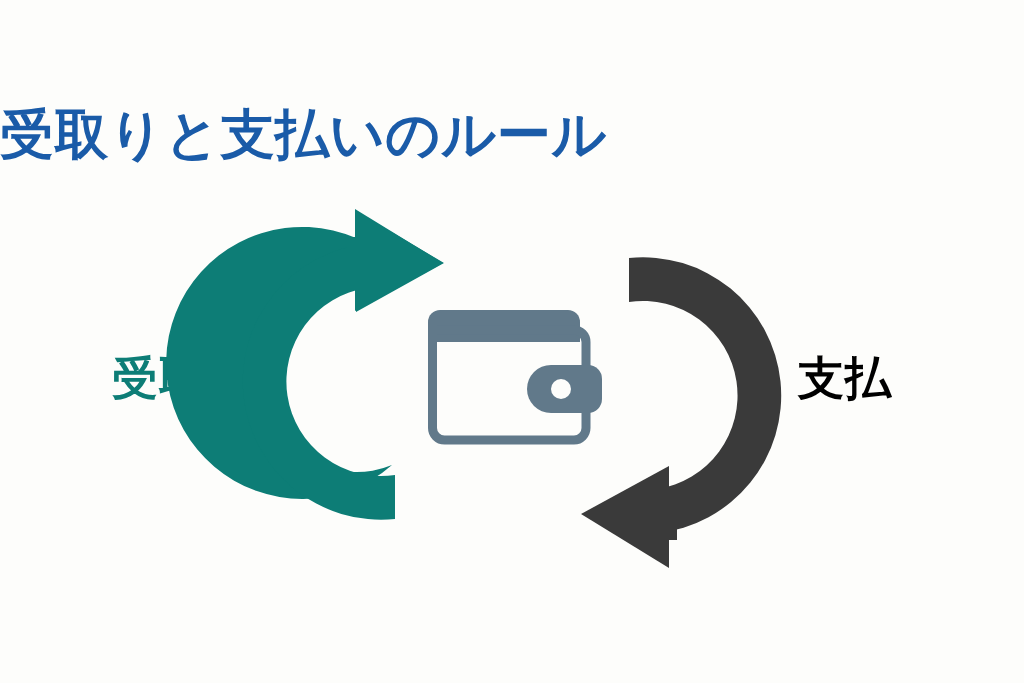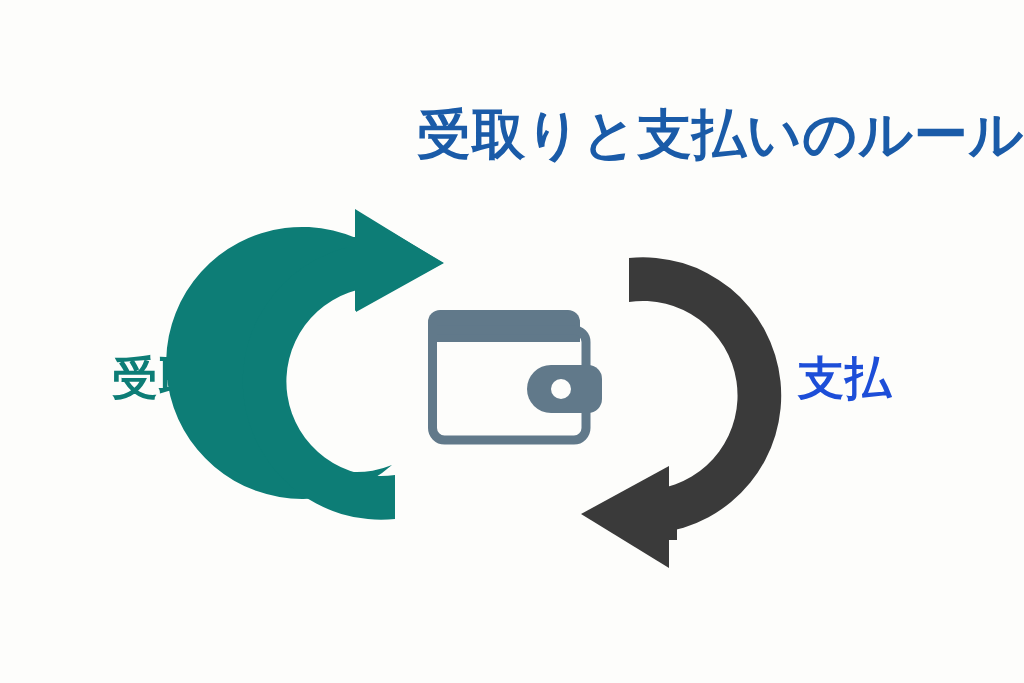--- a/index.html
+++ b/index.html
@@ -22,21 +22,21 @@
     background: #fdfdfb;
     overflow: hidden;
   }
 
   
   #title {
     position: absolute;
     left: 0;
     top: 104px;
     width: 1024px;
-    text-align: right;
+    text-align: left;
     font-size: 54px;
     line-height: 62px;
     font-weight: 700;
     letter-spacing: 0.5px;
     color: #1a5ba8;
     white-space: nowrap;
     font-family: "DejaVu Sans", "Liberation Sans", sans-serif;
   }
 
   
@@ -77,21 +77,21 @@
 </style>
 </head>
 <body>
 
 <div id="slide" style="background: rgb(253, 253, 251);">
 
   <div id="title" style="color: rgb(26, 91, 168);">受取りと支払いのルール</div>
 
   <div class="side-label" id="label-receive" style="color: rgb(13, 125, 118);">受取</div>
 
-  <div class="side-label" id="label-pay" style="color: #1d4ed8;">支払</div>
+  <div class="side-label" id="label-pay" style="color: #000000;">支払</div>
 
   <div id="cycle">
     <svg viewBox="0 0 1024 683" xmlns="http://www.w3.org/2000/svg" aria-hidden="true">
 
       <g>
         <path fill="#0d7d76" d="
             M 392 521
             L 392 465
             A 136 136 0 1 1 356 238
             L 356 211

